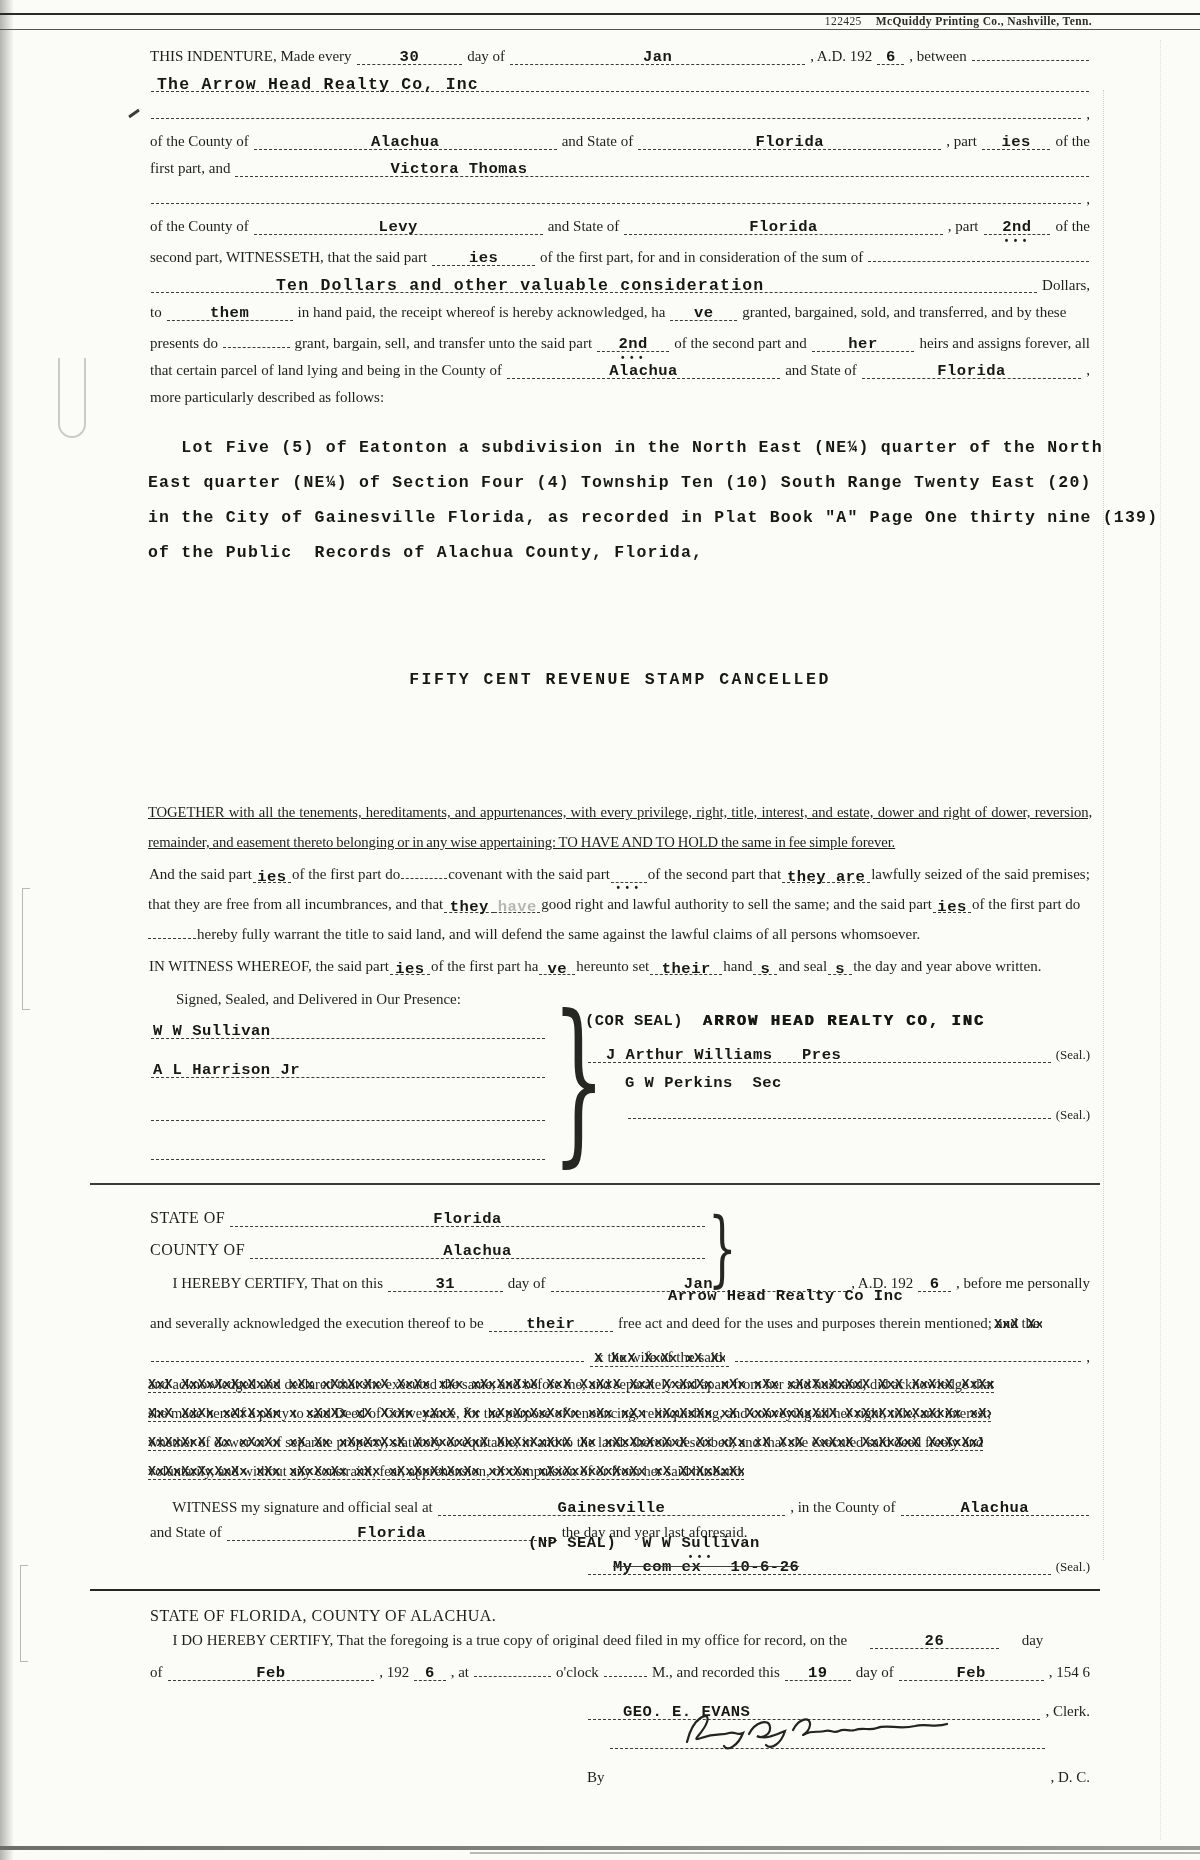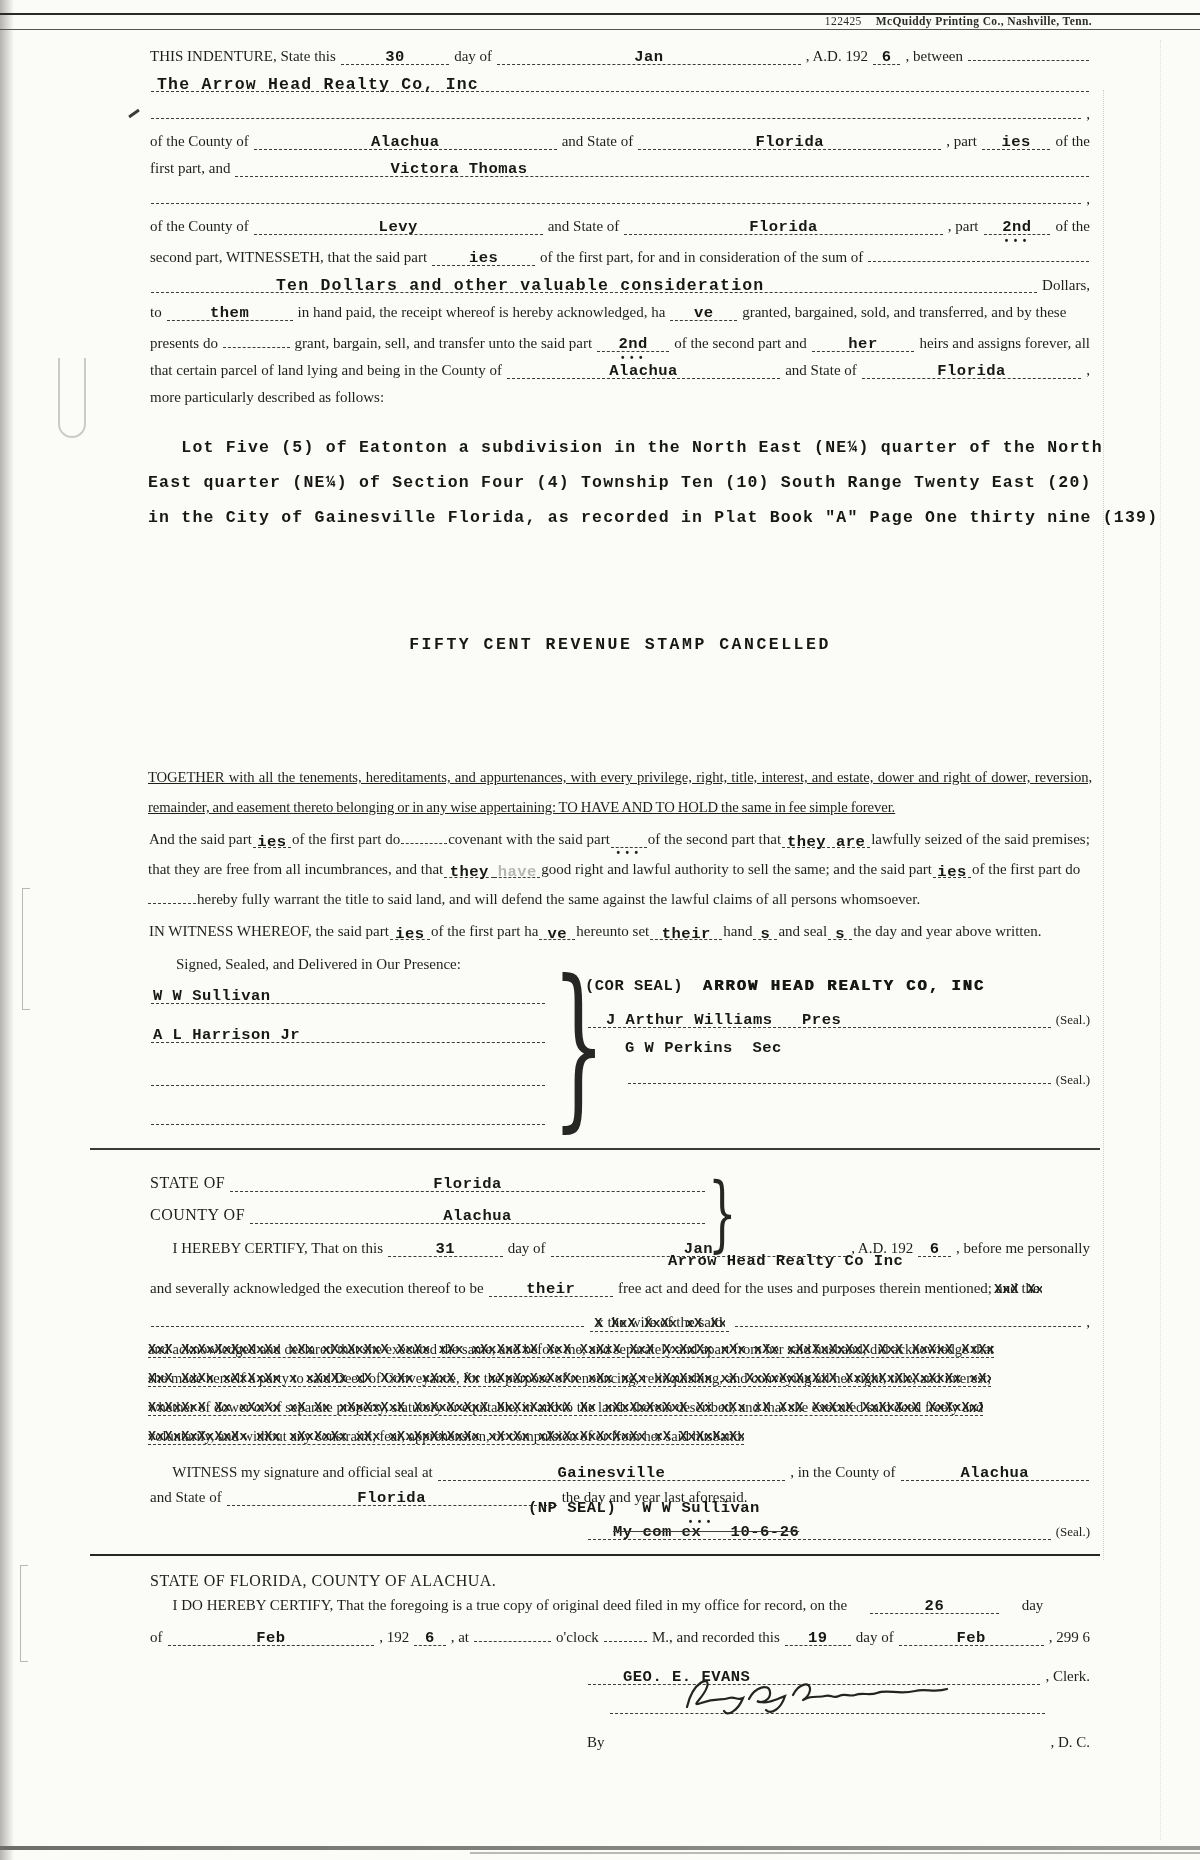--- a/index.html
+++ b/index.html
@@ -78,21 +78,21 @@
   <div class="tick"></div>
   <div class="bmark" style="left:22px;top:888px;height:120px;border-top:1.5px solid #8a8a86;border-bottom:1.5px solid #8a8a86;"></div>
   <div class="bmark" style="left:20px;top:1565px;height:95px;border-top:1.5px solid #8a8a86;border-bottom:1.5px solid #8a8a86;"></div>
   <div class="botrule"></div>
   <div class="botrule2"></div>
 
   <div class="content">
 
     <div style="margin-top:14px;">
         <div class="form-line">
-          <span class="printed">THIS INDENTURE, State this</span>
+          <span class="printed">THIS INDENTURE, Made every</span>
           <span class="ufill" style="flex-grow: 1.1;">
             <span class="typed">30</span>
           </span>
           <span class="printed">day of</span>
           <span class="ufill" style="flex-grow: 3.4;">
             <span class="typed">Jan</span>
           </span>
           <span class="printed">, A.D. 192</span>
           <span class="ufill" style="flex-grow: 0.22;">
             <span class="typed">6</span>
@@ -200,20 +200,21 @@
         </div>
         <div class="form-line">
           <span class="printed">more particularly described as follows:</span>
         </div>
       </div>
 
     <div class="desc">
       <span class="typed t-lg">   Lot Five (5) of Eatonton a subdivision in the North East (NE¼) quarter of the North</span>
       <span class="typed t-lg">East quarter (NE¼) of Section Four (4) Township Ten (10) South Range Twenty East (20)</span>
       <span class="typed t-lg">in the City of Gainesville Florida, as recorded in Plat Book "A" Page One thirty nine (139)</span>
+      <span class="typed t-lg">of the Public  Records of Alachua County, Florida,</span>
     </div>
 
     <div class="center" style="margin-top:100px;">
       <span class="typed t-lg" style="letter-spacing:2.5px;">FIFTY CENT REVENUE STAMP CANCELLED</span>
     </div>
 
     <div class="just" style="margin-top:108px;">TOGETHER with all the tenements, hereditaments, and appurtenances, with every privilege, right, title, interest, and estate, dower and right of dower, reversion, remainder, and easement thereto belonging or in any wise appertaining: TO HAVE AND TO HOLD the same in fee simple forever.</div>
 
     <div class="flow-line" style="margin-top:2px;font-size:14.8px;"><span class="printed">      And the said part</span><span class="ublock" style="width: 38px;"><span class="typed">ies</span></span><span class="printed">of the first part do</span><span class="ublock" style="width: 46px;"></span><span class="printed">covenant with the said part</span><span class="ublock" style="width: 36px;"><span class="typed dots"> </span></span><span class="printed">of the second part that</span><span class="ublock" style="width: 88px;"><span class="typed">they are</span></span><span class="printed">lawfully seized of the said premises; that they are free from all incumbrances, and that</span><span class="ublock" style="width: 50px;"><span class="typed">they</span></span><span class="ublock" style="width: 46px;"><span class="typed faint">have</span></span><span class="printed">good right and lawful authority to sell the same; and the said part</span><span class="ublock" style="width: 38px;"><span class="typed">ies</span></span><span class="printed">of the first part do</span><span class="ublock" style="width: 48px;"></span><span class="printed">hereby fully warrant the title to said land, and will defend the same against the lawful claims of all persons whomsoever.</span></div>
 
@@ -387,21 +388,21 @@
           <span class="printed">o'clock</span>
           <span class="ufill" style="flex-grow: 0.28;"></span>
           <span class="printed">M., and recorded this</span>
           <span class="ufill" style="flex-grow: 0.3;">
             <span class="typed">19</span>
           </span>
           <span class="printed">day of</span>
           <span class="ufill" style="flex-grow: 0.75;">
             <span class="typed">Feb</span>
           </span>
-          <span class="printed">, 299 6</span>
+          <span class="printed">, 154 6</span>
         </div>
         <div class="form-line" style="margin-top: 22px; padding-left: 437px;">
           <span class="ufill al" style="flex-grow: 1; padding-left: 35px;">
             <span class="typed">GEO. E. EVANS</span>
           </span>
           <span class="printed">, Clerk.</span>
         </div>
         <div class="form-line" style="margin-top: 12px; padding-left: 437px;">
           <span class="printed">By</span>
           <span class="ufill" style="flex-grow: 1;">

